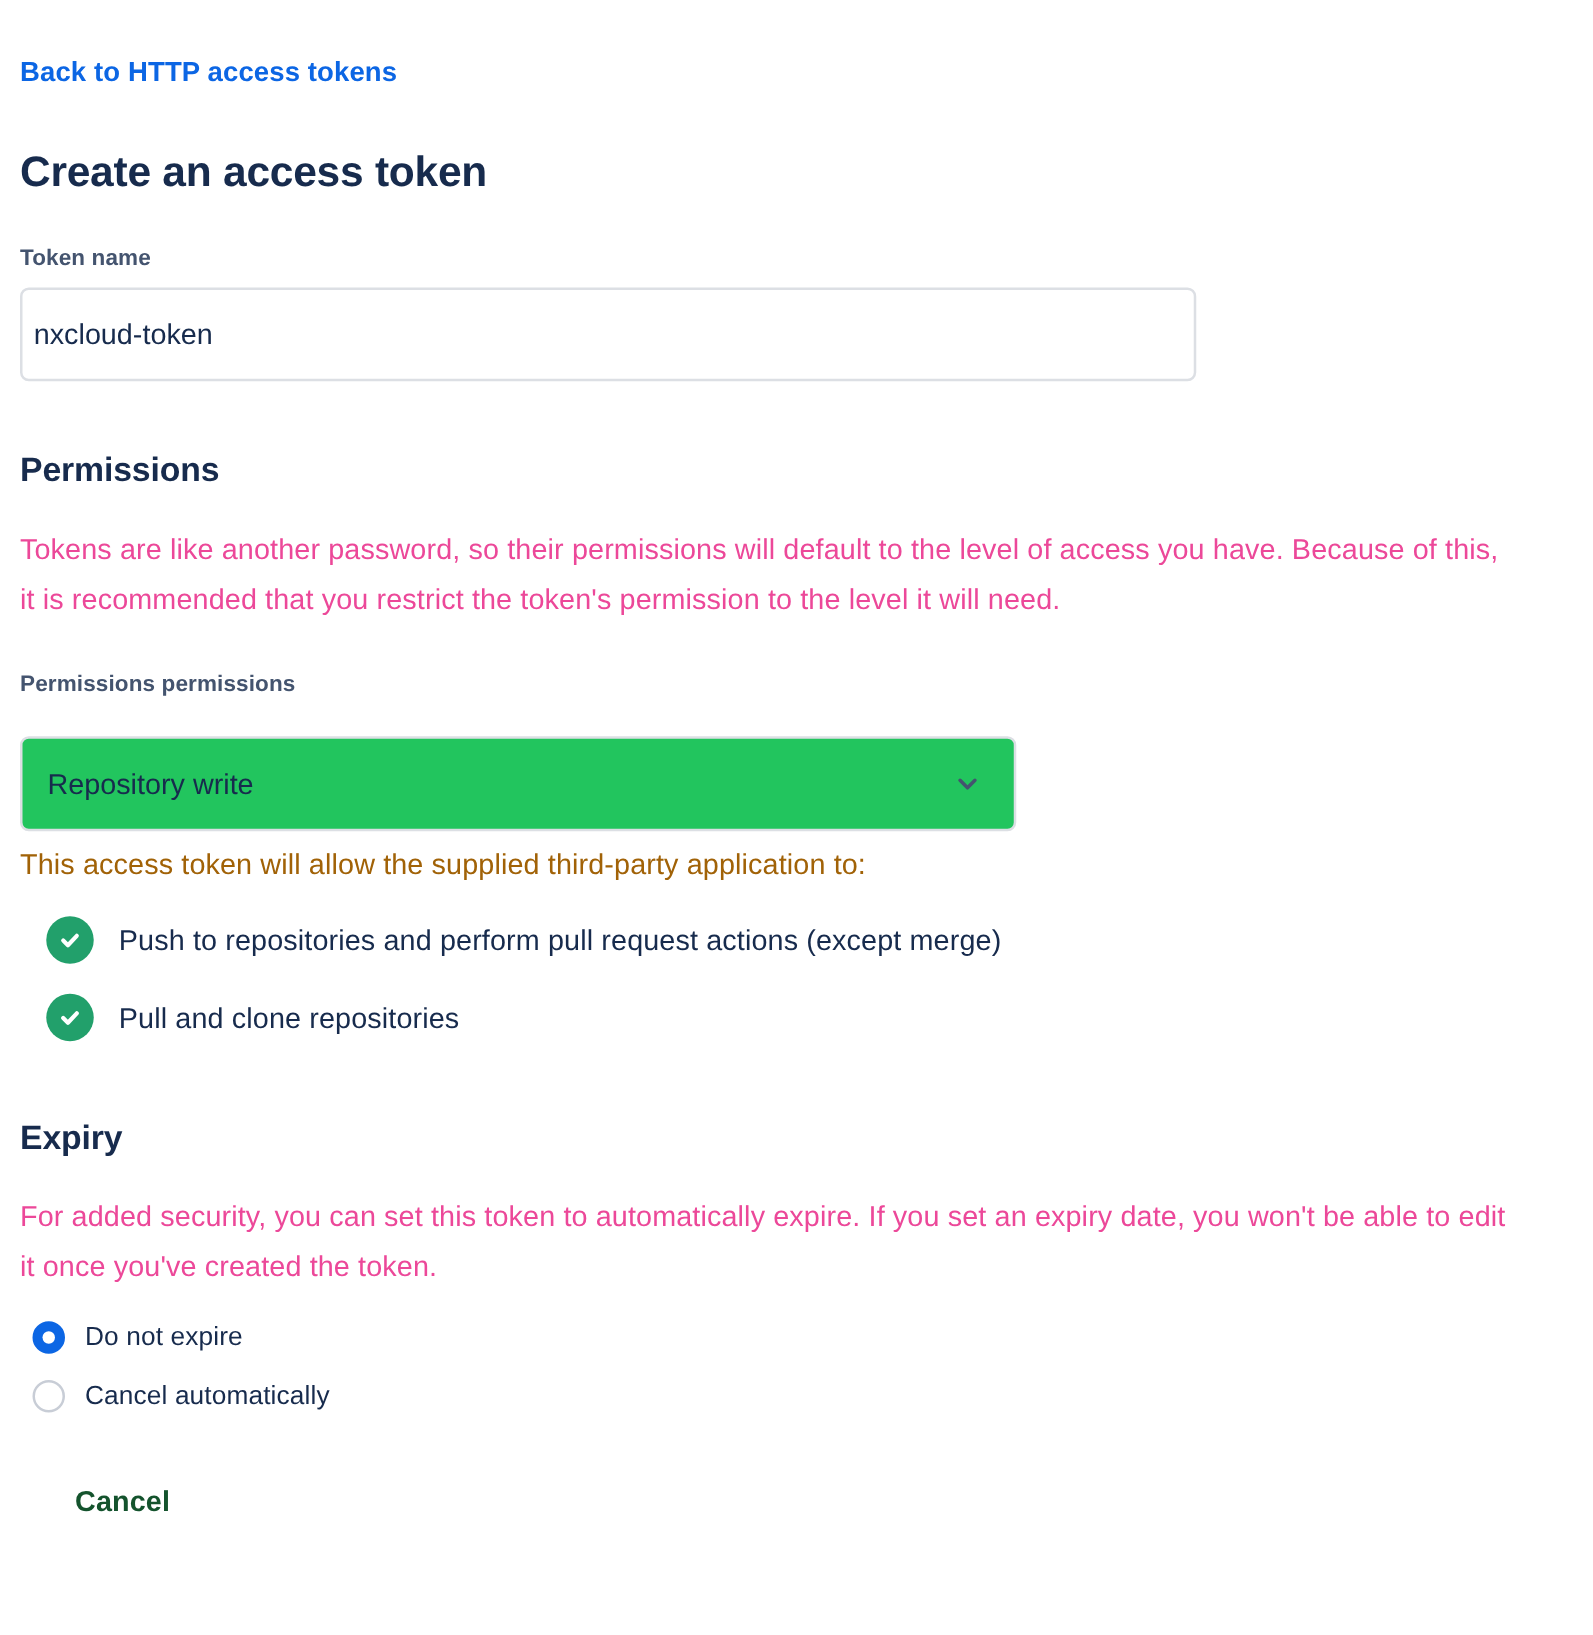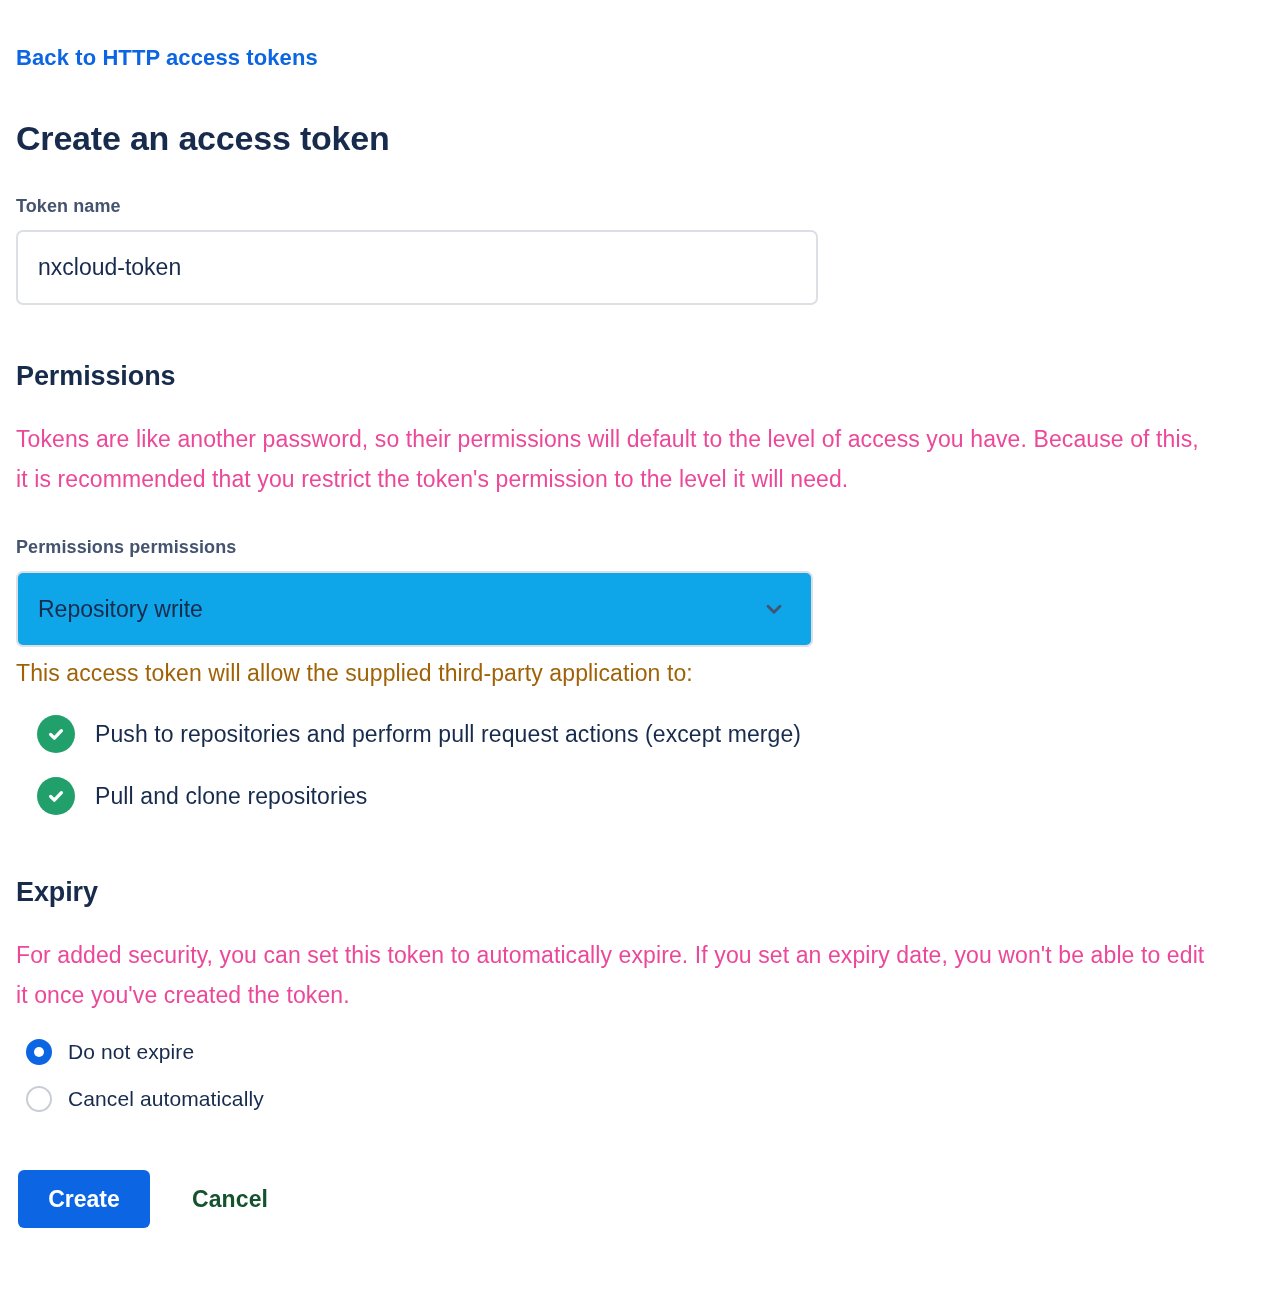--- a/index.html
+++ b/index.html
@@ -35,26 +35,26 @@
     display: block;
     margin-top: 38px;
     font-size: 18px;
     font-weight: 700;
     color: #44546F;
     letter-spacing: 0.1px;
   }
 
   .text-input {
     margin-top: 13px;
-    width: 802px;
+    width: 941px;
     height: 75px;
     border: 2px solid #DCDFE4;
     border-radius: 7px;
     background: #ffffff;
-    padding: 0 20px;
+    padding: 0 9px;
     font-size: 23px;
     font-family: "Liberation Sans", "DejaVu Sans", sans-serif;
     color: #172B4D;
     outline: none;
     display: block;
   }
 
   h2.section-heading {
     font-size: 27px;
     font-weight: 600;
@@ -67,26 +67,26 @@
   p.section-description {
     margin-top: 27px;
     font-size: 23px;
     line-height: 40px;
     color: #ec4899;
     max-width: 1200px;
     letter-spacing: 0.1px;
   }
 
   .select-box {
-    margin-top: 13px;
+    margin-top: 31px;
     width: 797px;
     height: 76px;
     border: 2px solid #DCDFE4;
     border-radius: 7px;
-    background: #0ea5e9;
+    background: #22c55e;
     display: flex;
     align-items: center;
     justify-content: space-between;
     padding: 0 24px 0 20px;
     cursor: pointer;
   }
   .select-box .select-value {
     font-size: 23px;
     color: #172B4D;
   }
@@ -244,17 +244,16 @@
       <span class="radio-button checked"></span>
       <span class="radio-label">Do not expire</span>
     </div>
     <div class="radio-row">
       <span class="radio-button"></span>
       <span class="radio-label">Cancel automatically</span>
     </div>
   </div>
 
   <div class="actions-row">
-    <button class="create-button">Create</button>
     <button class="cancel-button">Cancel</button>
   </div>
 
 </div>
 
 </body></html>

